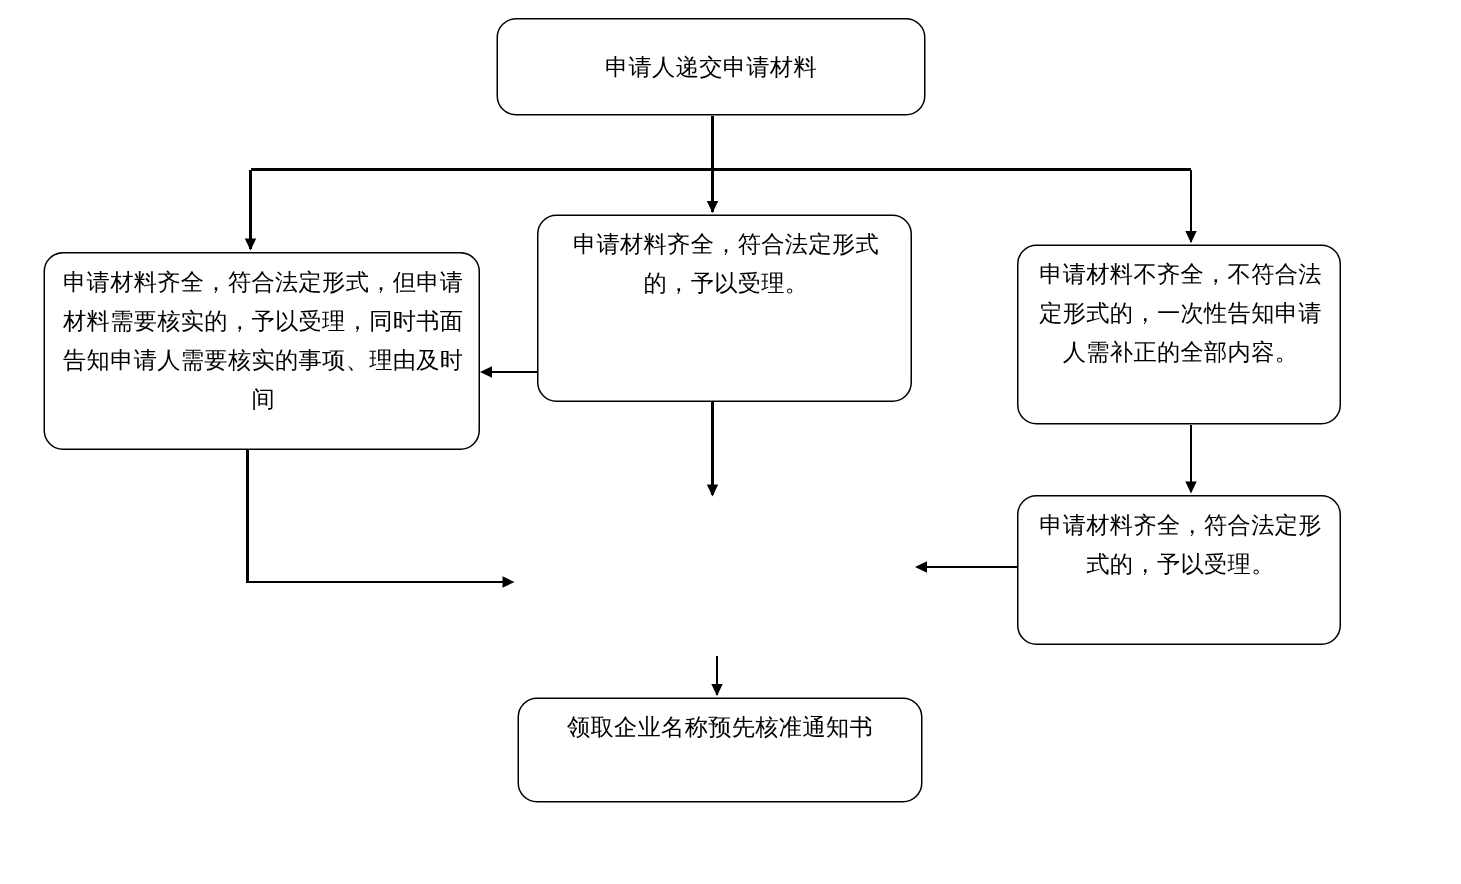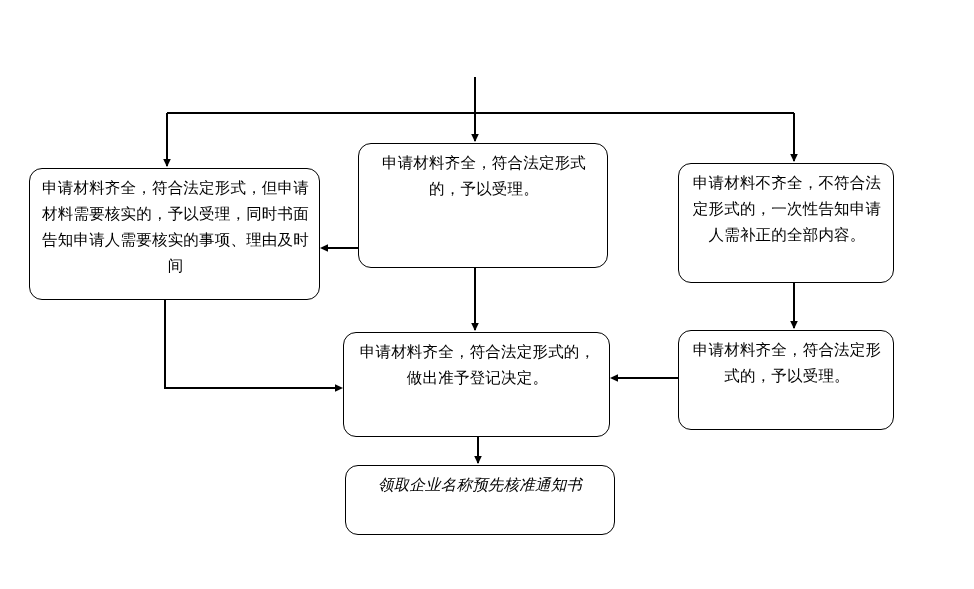--- a/index.html
+++ b/index.html
@@ -92,38 +92,38 @@
       <path d="M165,300 L165,388 L336,388" marker-end="url(#ah-right)"></path>
 
       <path d="M794,283 L794,328" marker-end="url(#ah-down)"></path>
 
       <path d="M678,378 L617,378" marker-end="url(#ah-left)"></path>
 
       <path d="M478,437 L478,463" marker-end="url(#ah-down)"></path>
     </g>
   </svg>
 
+  <div class="node center-text mid-text" style="left:331px; top:12px; width:286px; height:65px;">
+    <div class="txt">申请人递交申请材料</div>
+  </div>
 
   <div class="node" style="left:358px; top:143px; width:250px; height:125px;">
     <div class="txt">申请材料齐全，符合法定形式的，予以受理。</div>
   </div>
 
   <div class="node" style="left:29px; top:168px; width:291px; height:132px;">
     <div class="txt">申请材料齐全，符合法定形式，但申请材料需要核实的，予以受理，同时书面告知申请人需要核实的事项、理由及时间</div>
   </div>
 
   <div class="node" style="left:678px; top:163px; width:216px; height:120px;">
     <div class="txt">申请材料不齐全，不符合法定形式的，一次性告知申请人需补正的全部内容。</div>
   </div>
 
   <div class="node" style="left:678px; top:330px; width:216px; height:100px;">
     <div class="txt">申请材料齐全，符合法定形式的，予以受理。</div>
   </div>
 
-  <div class="node" style="left:343px; top:332px; width:267px; height:105px;">
-    <div class="txt">申请材料齐全，符合法定形式的，做出准予登记决定。</div>
-  </div>
 
-  <div class="node center-text" style="left:345px; top:465px; width:270px; height:70px;font-style:italic;">
+  <div class="node center-text" style="left:345px; top:465px; width:270px; height:70px;">
     <div class="txt">领取企业名称预先核准通知书</div>
   </div>
 
 </div>
 
 </body></html>

